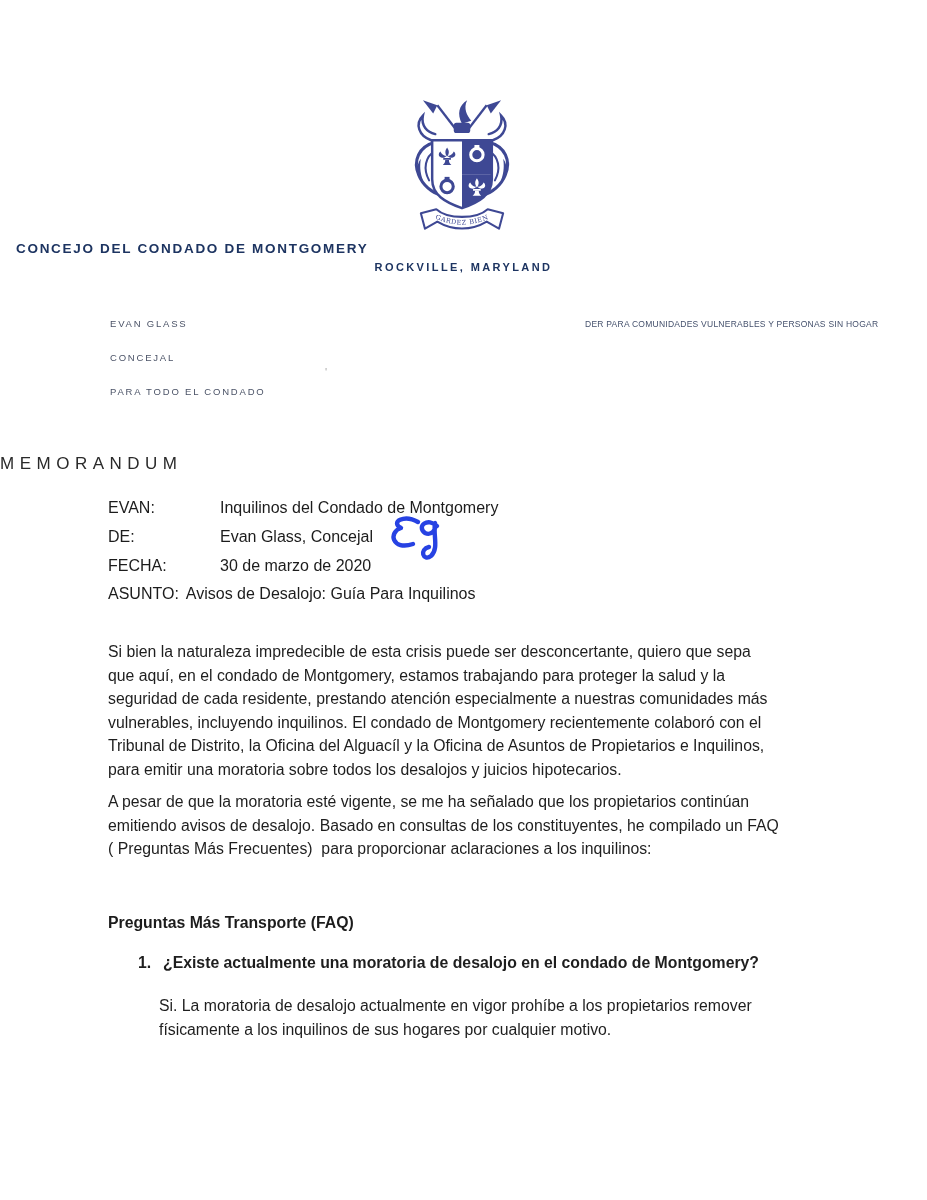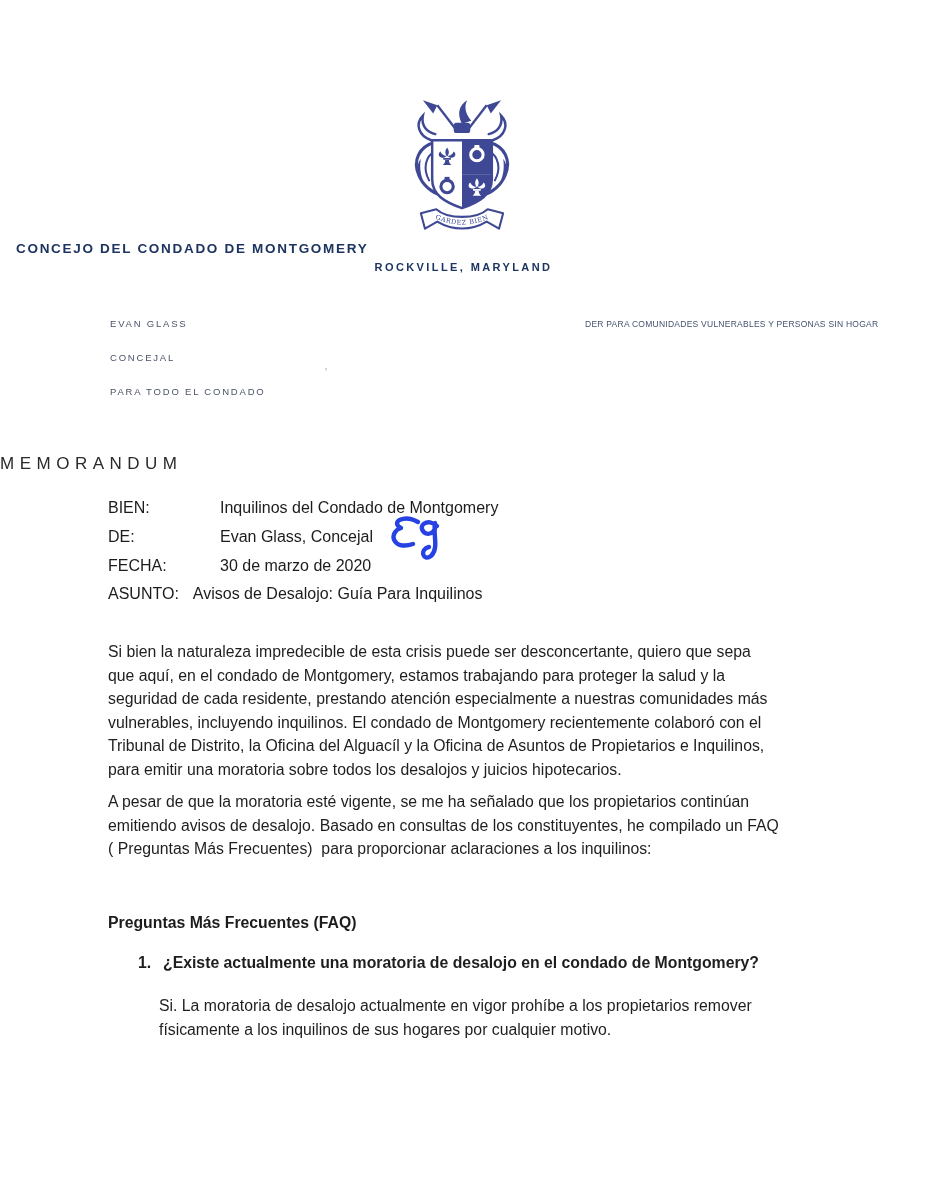--- a/index.html
+++ b/index.html
@@ -26,21 +26,21 @@
   .lh-right .lh-item{height:33.5px;}
   .lh-right .sc{font-variant:small-caps;font-size:11px;letter-spacing:0.4px;}
   .lh-right .tiny{font-size:8.5px;letter-spacing:0.25px;margin-left:40px;}
   .stray{left:325px;top:366px;font-size:11px;color:#a9a9a9;}
 
   
   .memo-title{top:454px;left:0;width:927px;
               font-size:17px;letter-spacing:5.5px;color:#2a2a2a;}
   .memo-fields{left:108px;top:494px;font-size:16px;line-height:28.8px;color:#1c1c1c;}
   .memo-fields .lbl{display:inline-block;width:112px;}
-  .memo-fields .row.tight .lbl{width:auto;margin-right:14px;}
+  .memo-fields .row.tight .lbl{width:auto;margin-right:7px;}
   .signature{left:383px;top:513px;width:58px;height:52px;}
 
   
   .para{left:108px;width:770px;font-size:15.8px;line-height:23.5px;
         color:#1e1e1e;white-space:pre-wrap;}
   .p1{top:640px;}
   .p2{top:790px;}
 
   
   .faq-h{left:108px;top:914px;font-size:15.8px;font-weight:bold;color:#1c1c1c;}
@@ -126,21 +126,21 @@
 </div>
 <div class="abs lh-right">
   <div class="lh-item tiny">DER PARA COMUNIDADES VULNERABLES Y PERSONAS SIN HOGAR</div>
 </div>
 <div class="abs stray">'</div>
 
 <div class="abs memo-title">MEMORANDUM</div>
 
 <div class="abs memo-fields">
   <div class="row">
-    <span class="lbl">BIEN:</span><span>Inquilinos del Condado de Montgomery</span>
+    <span class="lbl">EVAN:</span><span>Inquilinos del Condado de Montgomery</span>
   </div>
   <div class="row">
     <span class="lbl">DE:</span><span>Evan Glass, Concejal</span>
   </div>
   <div class="row">
     <span class="lbl">FECHA:</span><span>30 de marzo de 2020</span>
   </div>
   <div class="row tight">
     <span class="lbl">ASUNTO:</span><span>Avisos de Desalojo: Guía Para Inquilinos</span>
   </div>
@@ -156,17 +156,17 @@
 <div class="abs para p1">Si bien la naturaleza impredecible de esta crisis puede ser desconcertante, quiero que sepa
 que aquí, en el condado de Montgomery, estamos trabajando para proteger la salud y la
 seguridad de cada residente, prestando atención especialmente a nuestras comunidades más
 vulnerables, incluyendo inquilinos. El condado de Montgomery recientemente colaboró con el
 Tribunal de Distrito, la Oficina del Alguacíl y la Oficina de Asuntos de Propietarios e Inquilinos,
 para emitir una moratoria sobre todos los desalojos y juicios hipotecarios.</div>
 <div class="abs para p2">A pesar de que la moratoria esté vigente, se me ha señalado que los propietarios continúan
 emitiendo avisos de desalojo. Basado en consultas de los constituyentes, he compilado un FAQ
 ( Preguntas Más Frecuentes)  para proporcionar aclaraciones a los inquilinos:</div>
 
-<div class="abs faq-h">Preguntas Más Frecuentes (FAQ)</div>
+<div class="abs faq-h">Preguntas Más Transporte (FAQ)</div>
 <div class="abs q-num">1.</div>
 <div class="abs q-text">¿Existe actualmente una moratoria de desalojo en el condado de Montgomery?</div>
 <div class="abs answer">Si. La moratoria de desalojo actualmente en vigor prohíbe a los propietarios remover
 físicamente a los inquilinos de sus hogares por cualquier motivo.</div>
 
 </body></html>

